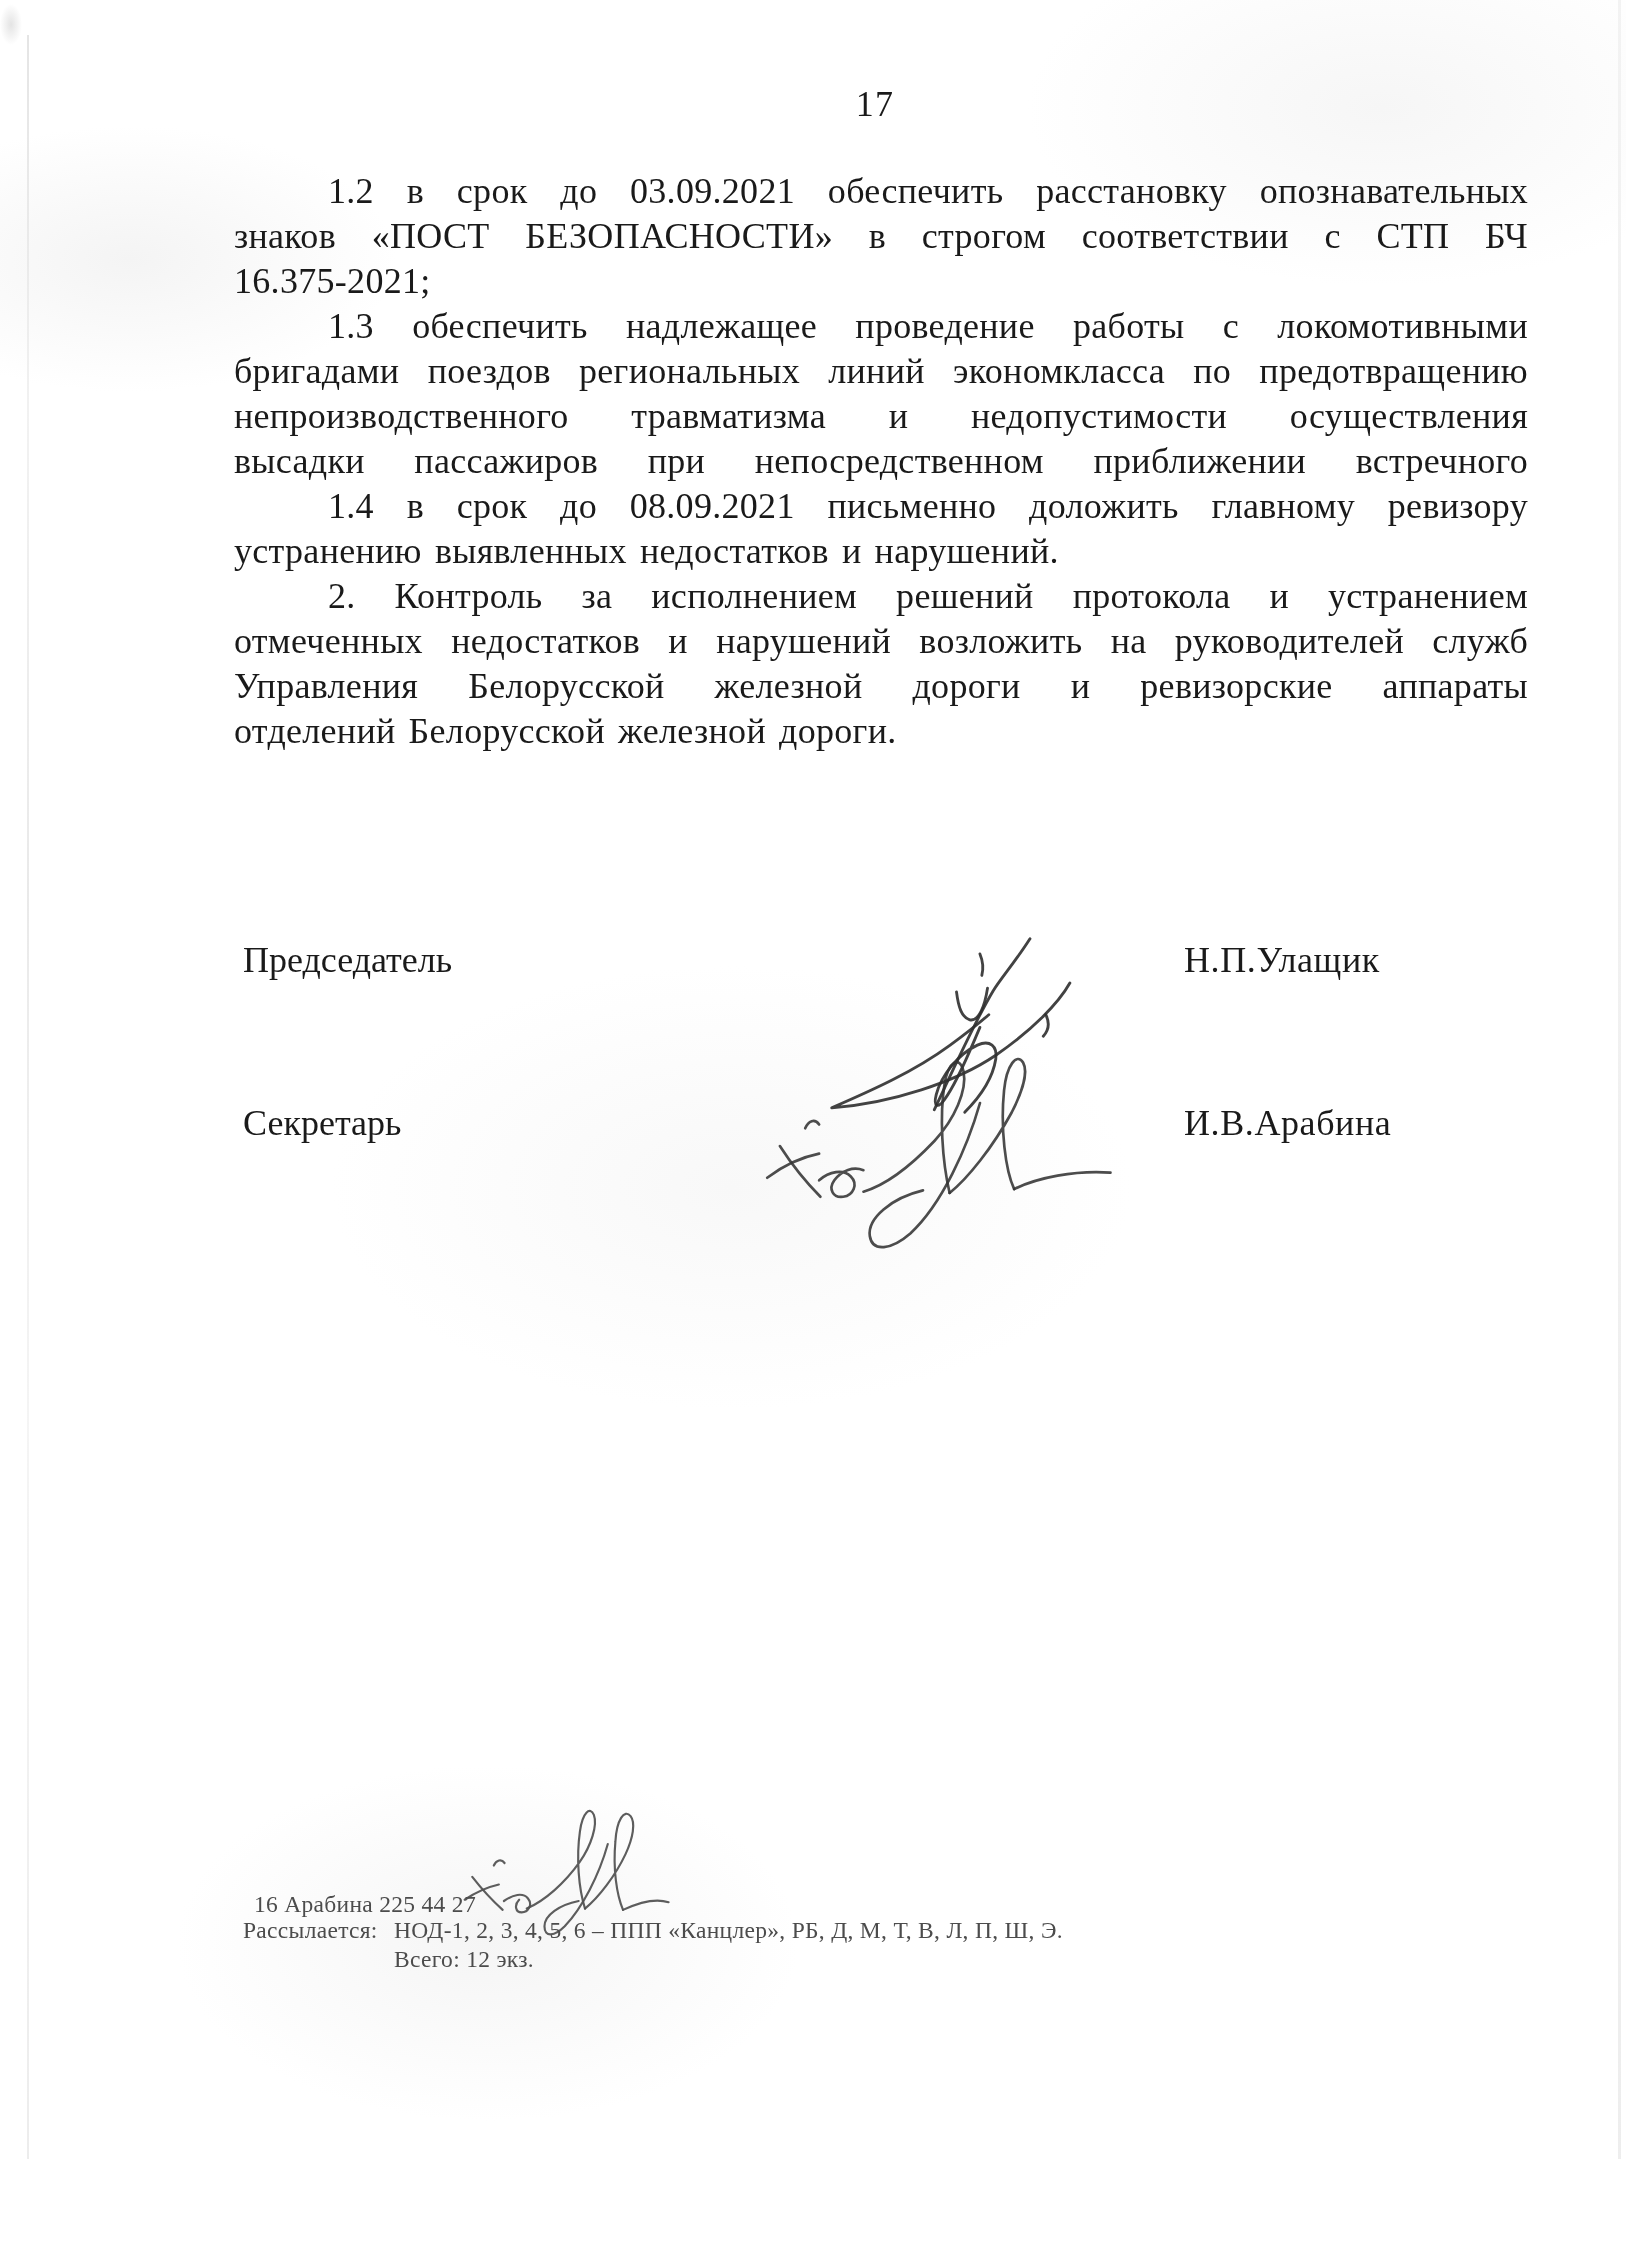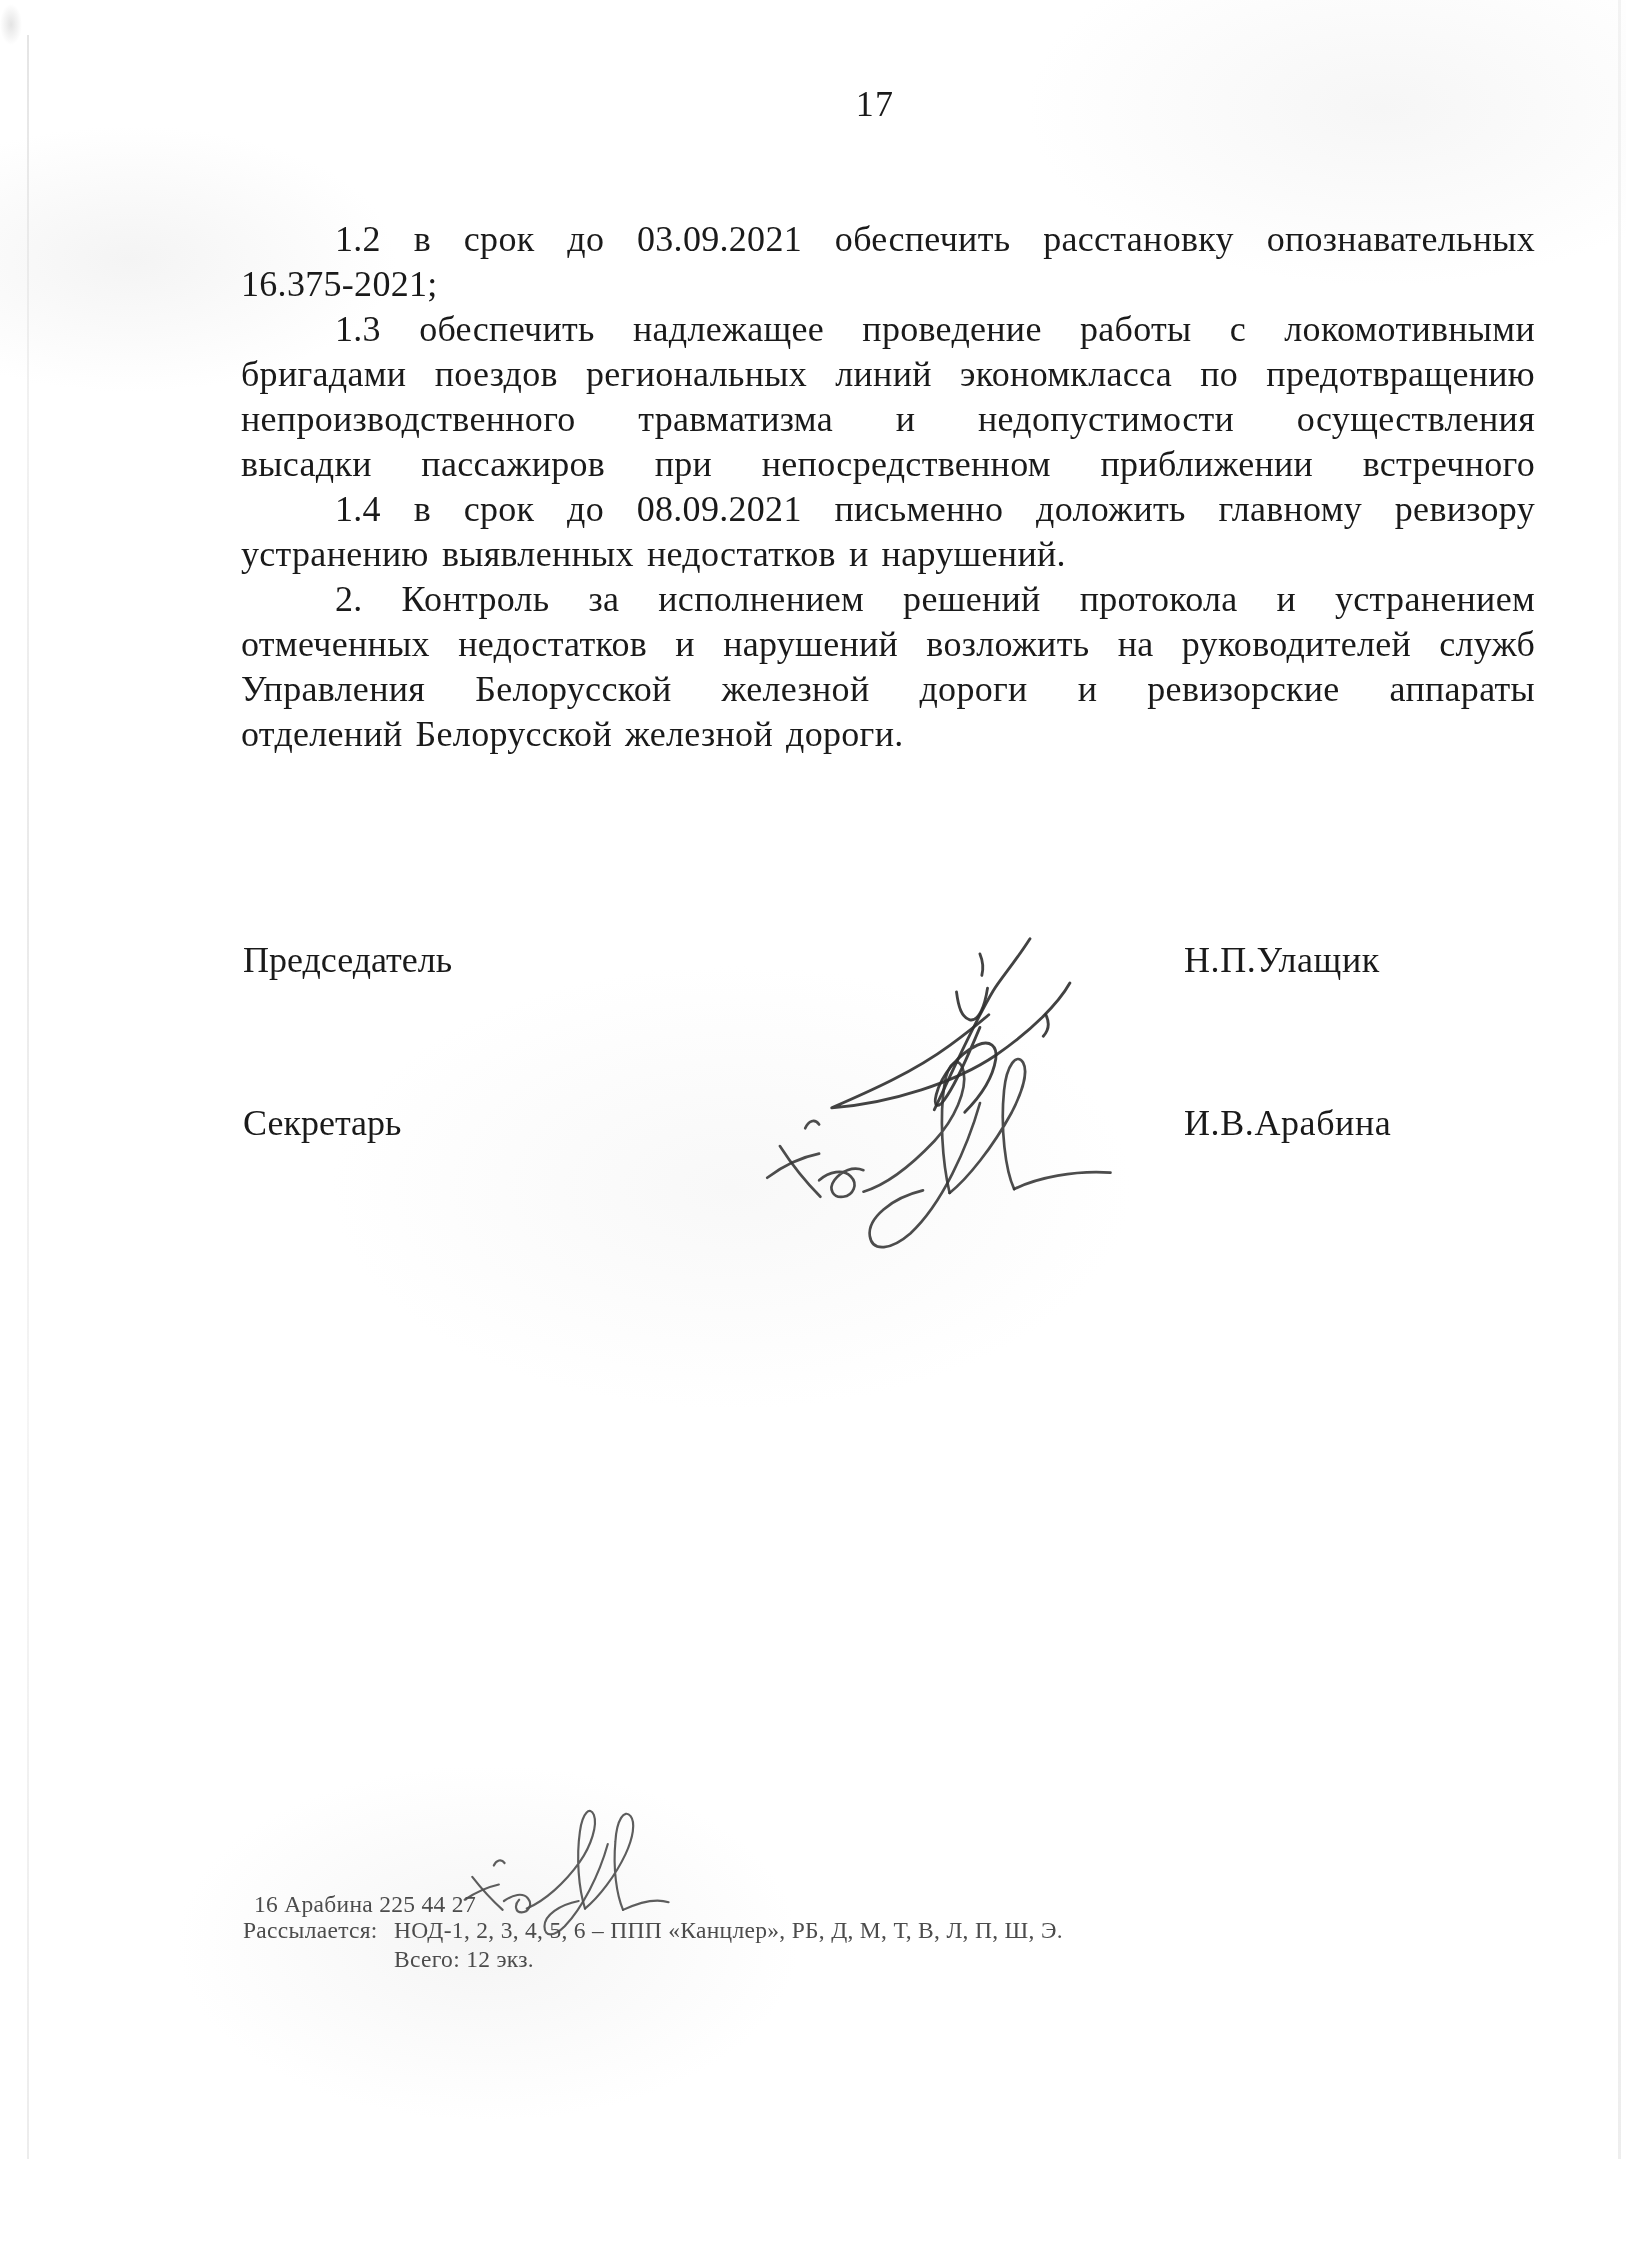--- a/index.html
+++ b/index.html
@@ -54,26 +54,25 @@
     position: absolute;
     left: 241px; top: 82px; width: 1268px;
     font-size: 36px; line-height: 44px;
     text-align: center;
     letter-spacing: 1.3px;
   }
 
   
   .body-text {
     position: absolute;
-    left: 241px; top: 169px; width: 1294px;
+    left: 234px; top: 169px; width: 1294px;
     font-size: 36px;
     line-height: 45px;
     letter-spacing: 0.3px;
     word-spacing: 3.8px;
-    margin-top: 48px;
   }
   .body-text .line {
     text-align: justify;
     text-align-last: justify;
   }
   .body-text .line.first { text-indent: 94px; }
   .body-text .line.last  { text-align-last: left; }
 
   
   .sign-row { position: absolute; left: 0; width: 1626px; height: 44px; font-size: 36px; line-height: 44px; }
@@ -112,20 +111,21 @@
   <div class="artifact edge-line-left"></div>
   <div class="artifact edge-line-right"></div>
   <div class="artifact bottom-mark-solid"></div>
   <div class="artifact bottom-mark-dashed"></div>
 
   <div class="page-number">17</div>
 
   <div class="body-text">
       <div>
         <div class="line first">1.2 в срок до 03.09.2021 обеспечить расстановку опознавательных</div>
+        <div class="line">знаков «ПОСТ БЕЗОПАСНОСТИ» в строгом соответствии с СТП БЧ</div>
         <div class="line last">16.375-2021;</div>
       </div>
       <div>
         <div class="line first">1.3 обеспечить надлежащее проведение работы с локомотивными</div>
         <div class="line">бригадами поездов региональных линий экономкласса по предотвращению</div>
         <div class="line">непроизводственного травматизма и недопустимости осуществления</div>
         <div class="line">высадки пассажиров при непосредственном приближении встречного</div>
       </div>
       <div>
         <div class="line first">1.4 в срок до 08.09.2021 письменно доложить главному ревизору</div>

